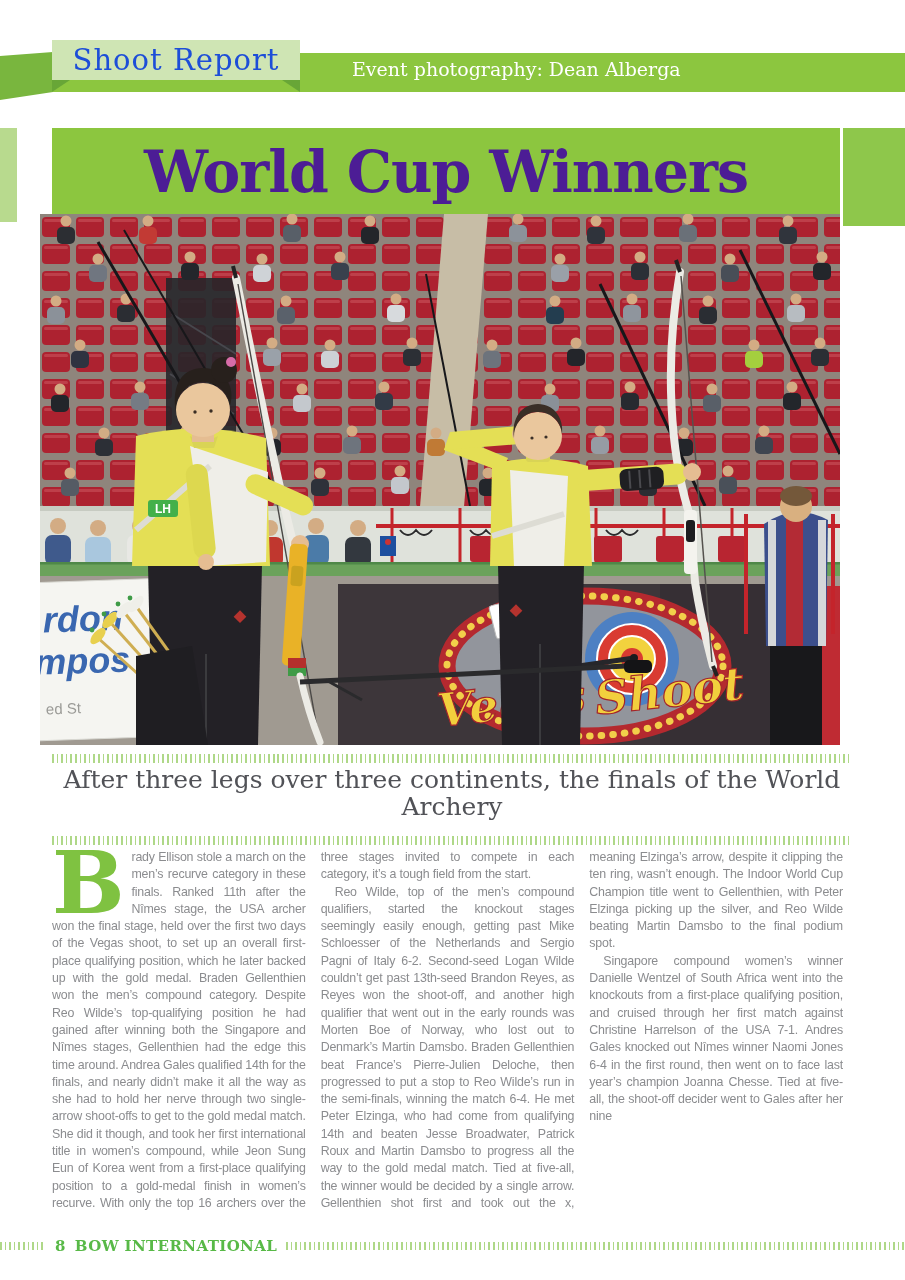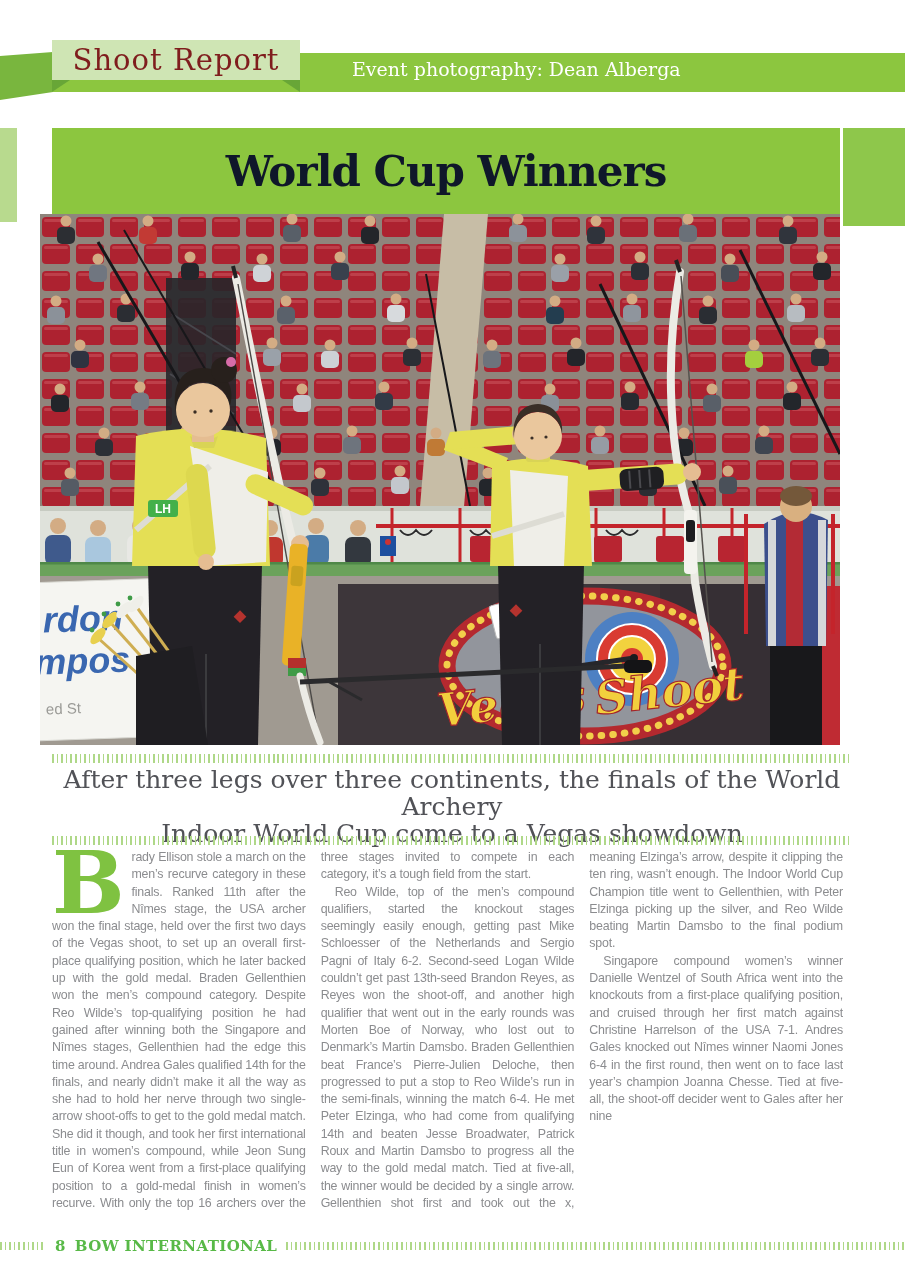--- a/index.html
+++ b/index.html
@@ -5,33 +5,33 @@
   html,body{margin:0;padding:0;background:#fff;}
   .page{position:relative;width:905px;height:1280px;background:#ffffff;overflow:hidden;
         font-family:"Liberation Sans",sans-serif;}
 
   
   .ribbon-band{position:absolute;left:52px;top:53px;width:853px;height:39px;background:#8cc63f;}
   .ribbon-tail{position:absolute;left:0;top:50px;width:53px;height:50px;background:#79b63e;
                clip-path:polygon(0 12%,100% 4%,100% 84%,0 100%);}
   .ribbon-box{position:absolute;left:52px;top:40px;width:248px;height:40px;background:#cfe5b4;
               display:flex;align-items:center;justify-content:center;}
-  .ribbon-box span{font-family:"DejaVu Serif",serif;font-size:29px;color:#7f1d1d;letter-spacing:1px;}
+  .ribbon-box span{font-family:"DejaVu Serif",serif;font-size:29px;color:#1d4ed8;letter-spacing:1px;}
   .fold{position:absolute;width:18px;height:12px;background:#68a637;top:80px;}
   .fold.l{left:52px;clip-path:polygon(0 0,100% 0,0 100%);}
   .fold.r{left:282px;clip-path:polygon(0 0,100% 0,100% 100%);}
   .ribbon-credit{position:absolute;left:352px;top:58px;color:#ffffff;
                  font-family:"DejaVu Serif",serif;font-size:19px;}
 
   
   .title-tab-left{position:absolute;left:0;top:128px;width:17px;height:94px;background:#b8da8e;}
   .title-bar{position:absolute;left:52px;top:128px;width:788px;height:86px;background:#8cc63f;
              display:flex;align-items:center;justify-content:center;}
-  .title-bar h1{margin:0;font-family:"DejaVu Serif",serif;font-weight:800;font-size:42px;
-                color:#0f172a;letter-spacing:-1px;}
+  .title-bar h1{margin:0;font-family:"DejaVu Serif",serif;font-weight:800;font-size:57px;
+                color:#4c1d95;letter-spacing:-1px;}
   .title-tab-right{position:absolute;left:843px;top:128px;width:62px;height:98px;background:#8ec74b;}
 
   
   .photo{position:absolute;left:40px;top:214px;width:800px;height:531px;overflow:hidden;}
 
   
   .dotted{background:repeating-linear-gradient(90deg,#afd888 0 1.7px,transparent 1.7px 4.6px);}
   .rule-top{position:absolute;left:52px;top:754px;width:800px;height:9px;}
   .rule-bot{position:absolute;left:52px;top:836px;width:800px;height:9px;}
   .standfirst{position:absolute;left:52px;top:766px;width:800px;text-align:center;
@@ -349,21 +349,20 @@
           <circle cx="52" cy="416" r="2.4" fill="#3f9b47"></circle>
           <circle cx="90" cy="384" r="2.4" fill="#3f9b47"></circle>
         <polygon points="96,442 152,432 168,531 96,531" fill="#1f1e22"></polygon>
       </g>
     </svg>
   </div>
 
   <div class="rule-top dotted"></div>
   <div class="standfirst">
     <div>After three legs over three continents, the finals of the World Archery</div>
-    <div>Indoor World Cup come to a Vegas showdown</div>
   </div>
   <div class="rule-bot dotted"></div>
 
   <div class="article">
     <p><span class="dropcap">B</span><span>rady Ellison stole a march on the men’s recurve category in these finals. Ranked 11th after the Nîmes stage, the USA archer won the final stage, held over the first two days of the Vegas shoot, to set up an overall first-place qualifying position, which he later backed up with the gold medal. Braden Gellenthien won the men’s compound category. Despite Reo Wilde’s top-qualifying position he had gained after winning both the Singapore and Nîmes stages, Gellenthien had the edge this time around. Andrea Gales qualified 14th for the finals, and nearly didn’t make it all the way as she had to hold her nerve through two single-arrow shoot-offs to get to the gold medal match. She did it though, and took her first international title in women’s compound, while Jeon Sung Eun of Korea went from a first-place qualifying position to a gold-medal finish in women’s recurve. With only the top 16 archers over the three stages invited to compete in each category, it’s a tough field from the start.</span></p>
     <p>Reo Wilde, top of the men’s compound qualifiers, started the knockout stages seemingly easily enough, getting past Mike Schloesser of the Netherlands and Sergio Pagni of Italy 6-2. Second-seed Logan Wilde couldn’t get past 13th-seed Brandon Reyes, as Reyes won the shoot-off, and another high qualifier that went out in the early rounds was Morten Boe of Norway, who lost out to Denmark’s Martin Damsbo. Braden Gellenthien beat France’s Pierre-Julien Deloche, then progressed to put a stop to Reo Wilde’s run in the semi-finals, winning the match 6-4. He met Peter Elzinga, who had come from qualifying 14th and beaten Jesse Broadwater, Patrick Roux and Martin Damsbo to progress all the way to the gold medal match. Tied at five-all, the winner would be decided by a single arrow. Gellenthien shot first and took out the x, meaning Elzinga’s arrow, despite it clipping the ten ring, wasn’t enough. The Indoor World Cup Champion title went to Gellenthien, with Peter Elzinga picking up the silver, and Reo Wilde beating Martin Damsbo to the final podium spot.</p>
     <p>Singapore compound women’s winner Danielle Wentzel of South Africa went into the knockouts from a first-place qualifying position, and cruised through her first match against Christine Harrelson of the USA 7-1. Andres Gales knocked out Nîmes winner Naomi Jones 6-4 in the first round, then went on to face last year’s champion Joanna Chesse. Tied at five-all, the shoot-off decider went to Gales after her nine</p>
   </div>
 
   <div class="footer">

